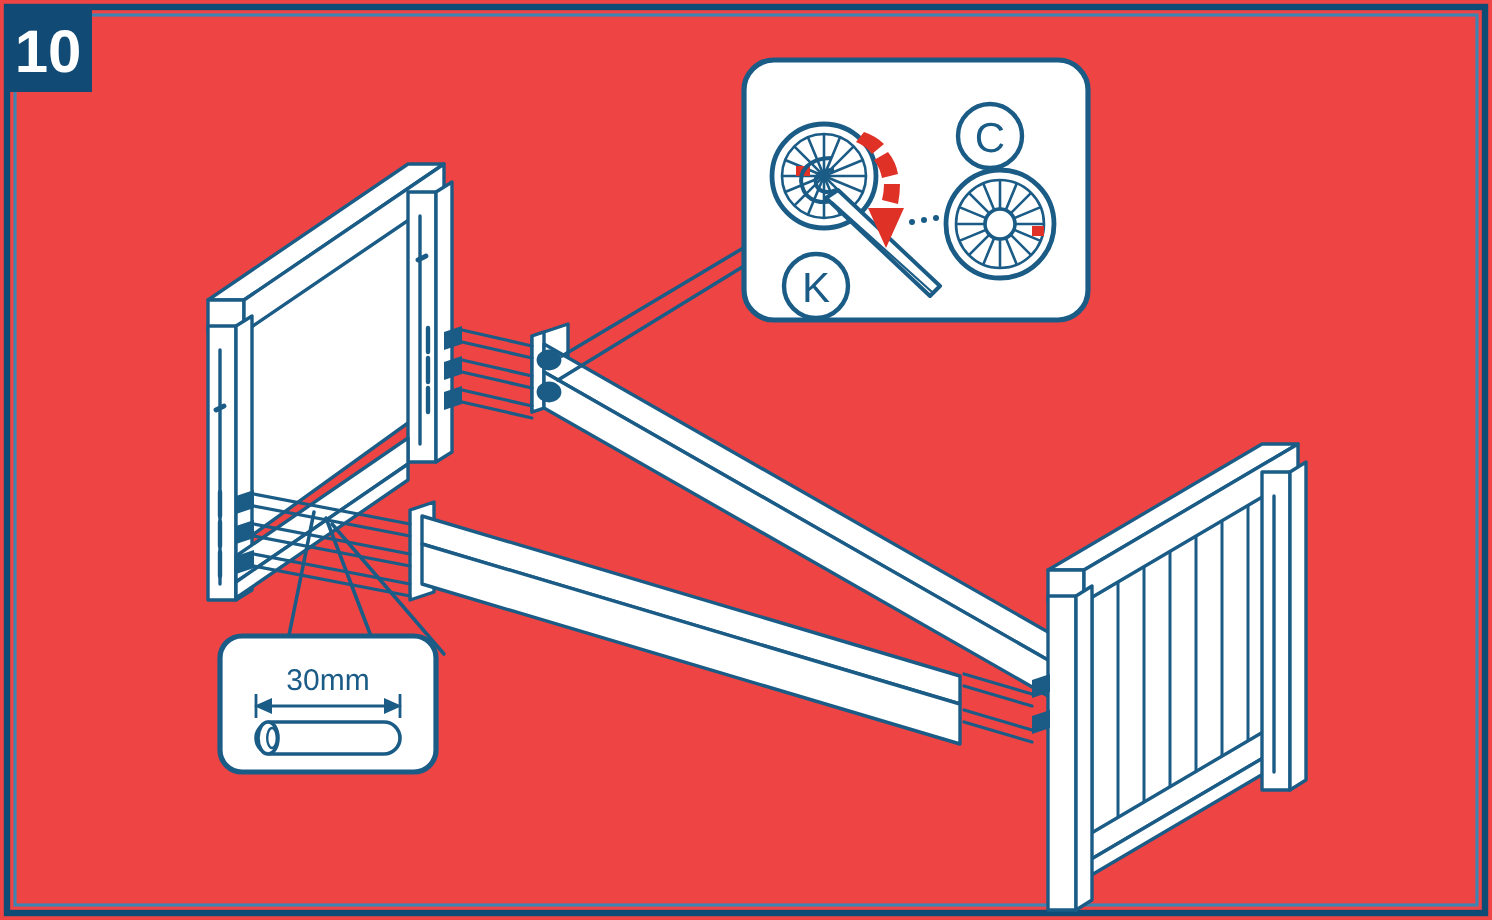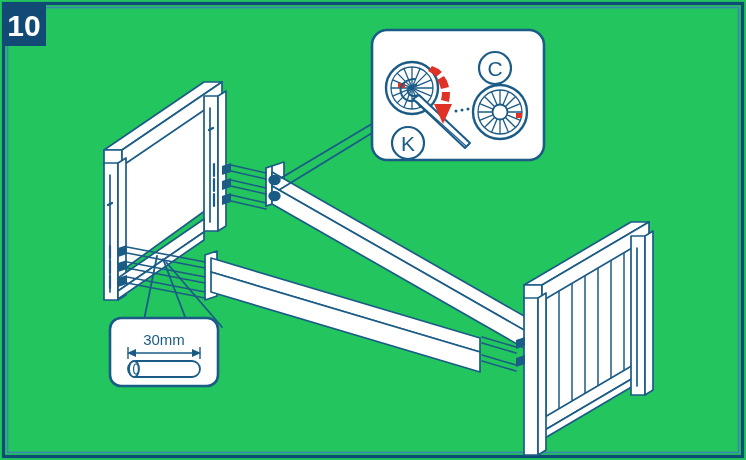--- a/index.html
+++ b/index.html
@@ -11,21 +11,21 @@
   body {
     width: 746px;
     height: 460px;
     font-family: "Liberation Sans", sans-serif;
     overflow: hidden;
   }
   #sheet {
     position: relative;
     width: 746px;
     height: 460px;
-    background: #22c55e;
+    background: #ef4444;
   }
   #art {
     position: absolute;
     top: 0;
     left: 0;
   }
   .step-badge-text {
     font-family: "Liberation Sans", sans-serif;
     font-size: 30px;
     font-weight: bold;

